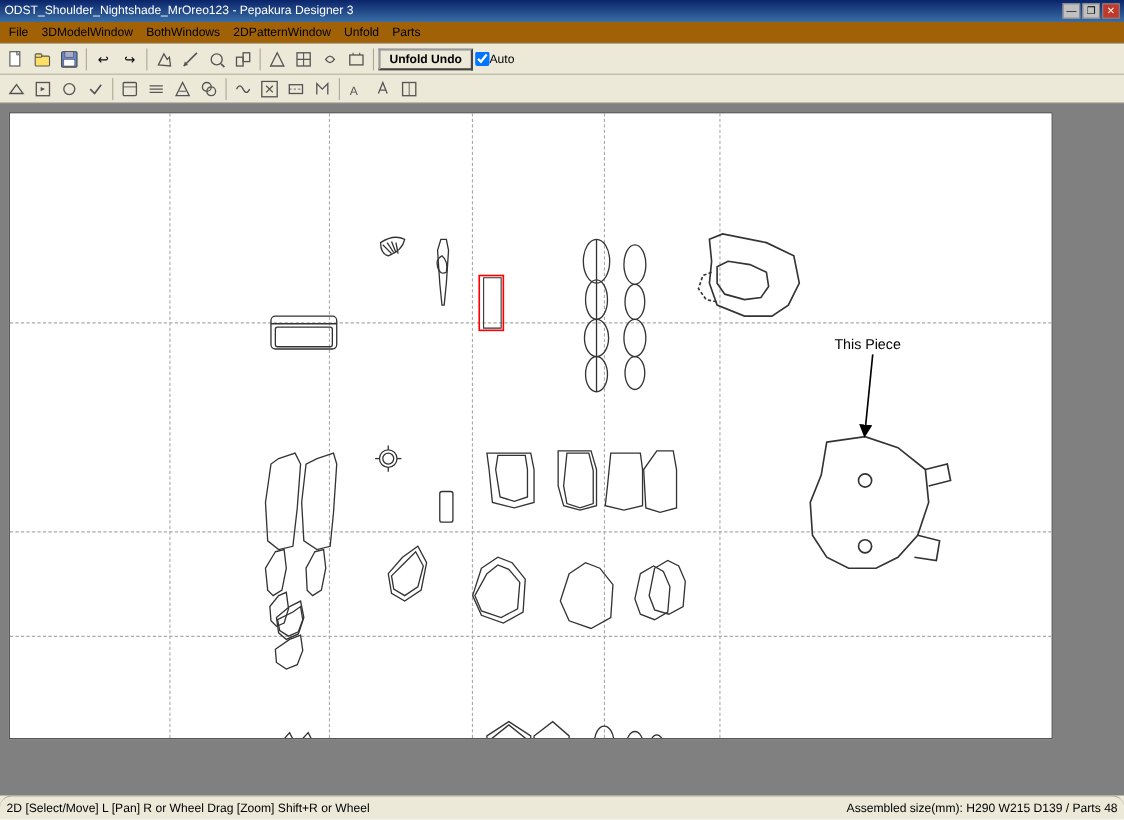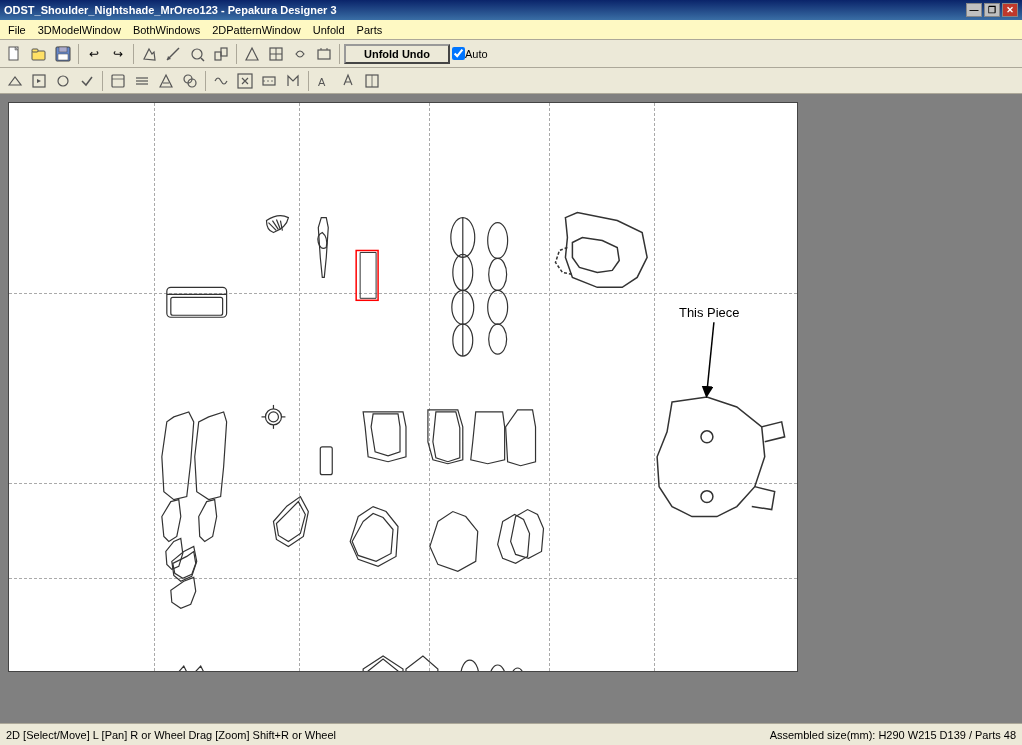--- a/index.html
+++ b/index.html
@@ -8,36 +8,36 @@
     
     #title-bar {
       background: linear-gradient(to bottom, #0a246a 0%, #3a6ea5 100%);
       height: 20px;
       display: flex;
       align-items: center;
       justify-content: space-between;
       padding: 0 4px;
       color: white;
       font-size: 11px;
-      font-weight: bold;
+      font-weight: normal;
     }
     #title-bar-controls { display: flex; gap: 2px; }
     .title-btn {
       width: 16px; height: 14px;
       background: #c0c0c0;
       border: 1px solid #888;
       font-size: 9px;
       display: flex; align-items: center; justify-content: center;
       cursor: pointer;
       color: black;
     }
 
     
     #menu-bar {
-      background: #fef9c3;
+      background: #a16207;
       height: 20px;
       display: flex;
       align-items: center;
       border-bottom: 1px solid #aca899;
       padding: 0 2px;
     }
     .menu-item {
       padding: 2px 6px;
       cursor: pointer;
       font-size: 11px;
@@ -59,21 +59,21 @@
       border: 1px solid transparent;
       display: flex; align-items: center; justify-content: center;
       cursor: pointer;
       font-size: 12px;
     }
     .tb-sep { width: 1px; height: 20px; background: #aca899; margin: 0 2px; }
 
     .unfold-btn {
       background: #ece9d8;
       border: 2px outset #999;
-      padding: 2px 18px;
+      padding: 2px 8px;
       font-size: 11px;
       cursor: pointer;
       font-weight: bold;
     }
 
     .auto-check {
       display: flex; align-items: center; gap: 0;
       font-size: 11px;
     }
 
@@ -98,21 +98,21 @@
     
     #canvas-area {
       flex: 1;
       background: #808080;
       padding: 8px;
       overflow: hidden;
     }
 
     #pattern-sheet {
       background: white;
-      width: 790px;
+      width: 949px;
       height: 570px;
       position: relative;
       border: 1px solid #444;
     }
 
     
     .grid-h {
       position: absolute;
       left: 0; right: 0;
       height: 1px;
@@ -135,20 +135,21 @@
     
     #status-bar {
       height: 22px;
       background: #ece9d8;
       border-top: 1px solid #aca899;
       display: flex;
       align-items: center;
       padding: 0 6px;
       justify-content: space-between;
       font-size: 11px;
+      border-radius: 11px;
     }
   </style>
 </head>
 <body>
 
 <div id="title-bar">
   <span>ODST_Shoulder_Nightshade_MrOreo123 - Pepakura Designer 3</span>
   <div id="title-bar-controls">
     <div class="title-btn">—</div>
     <div class="title-btn">❐</div>

